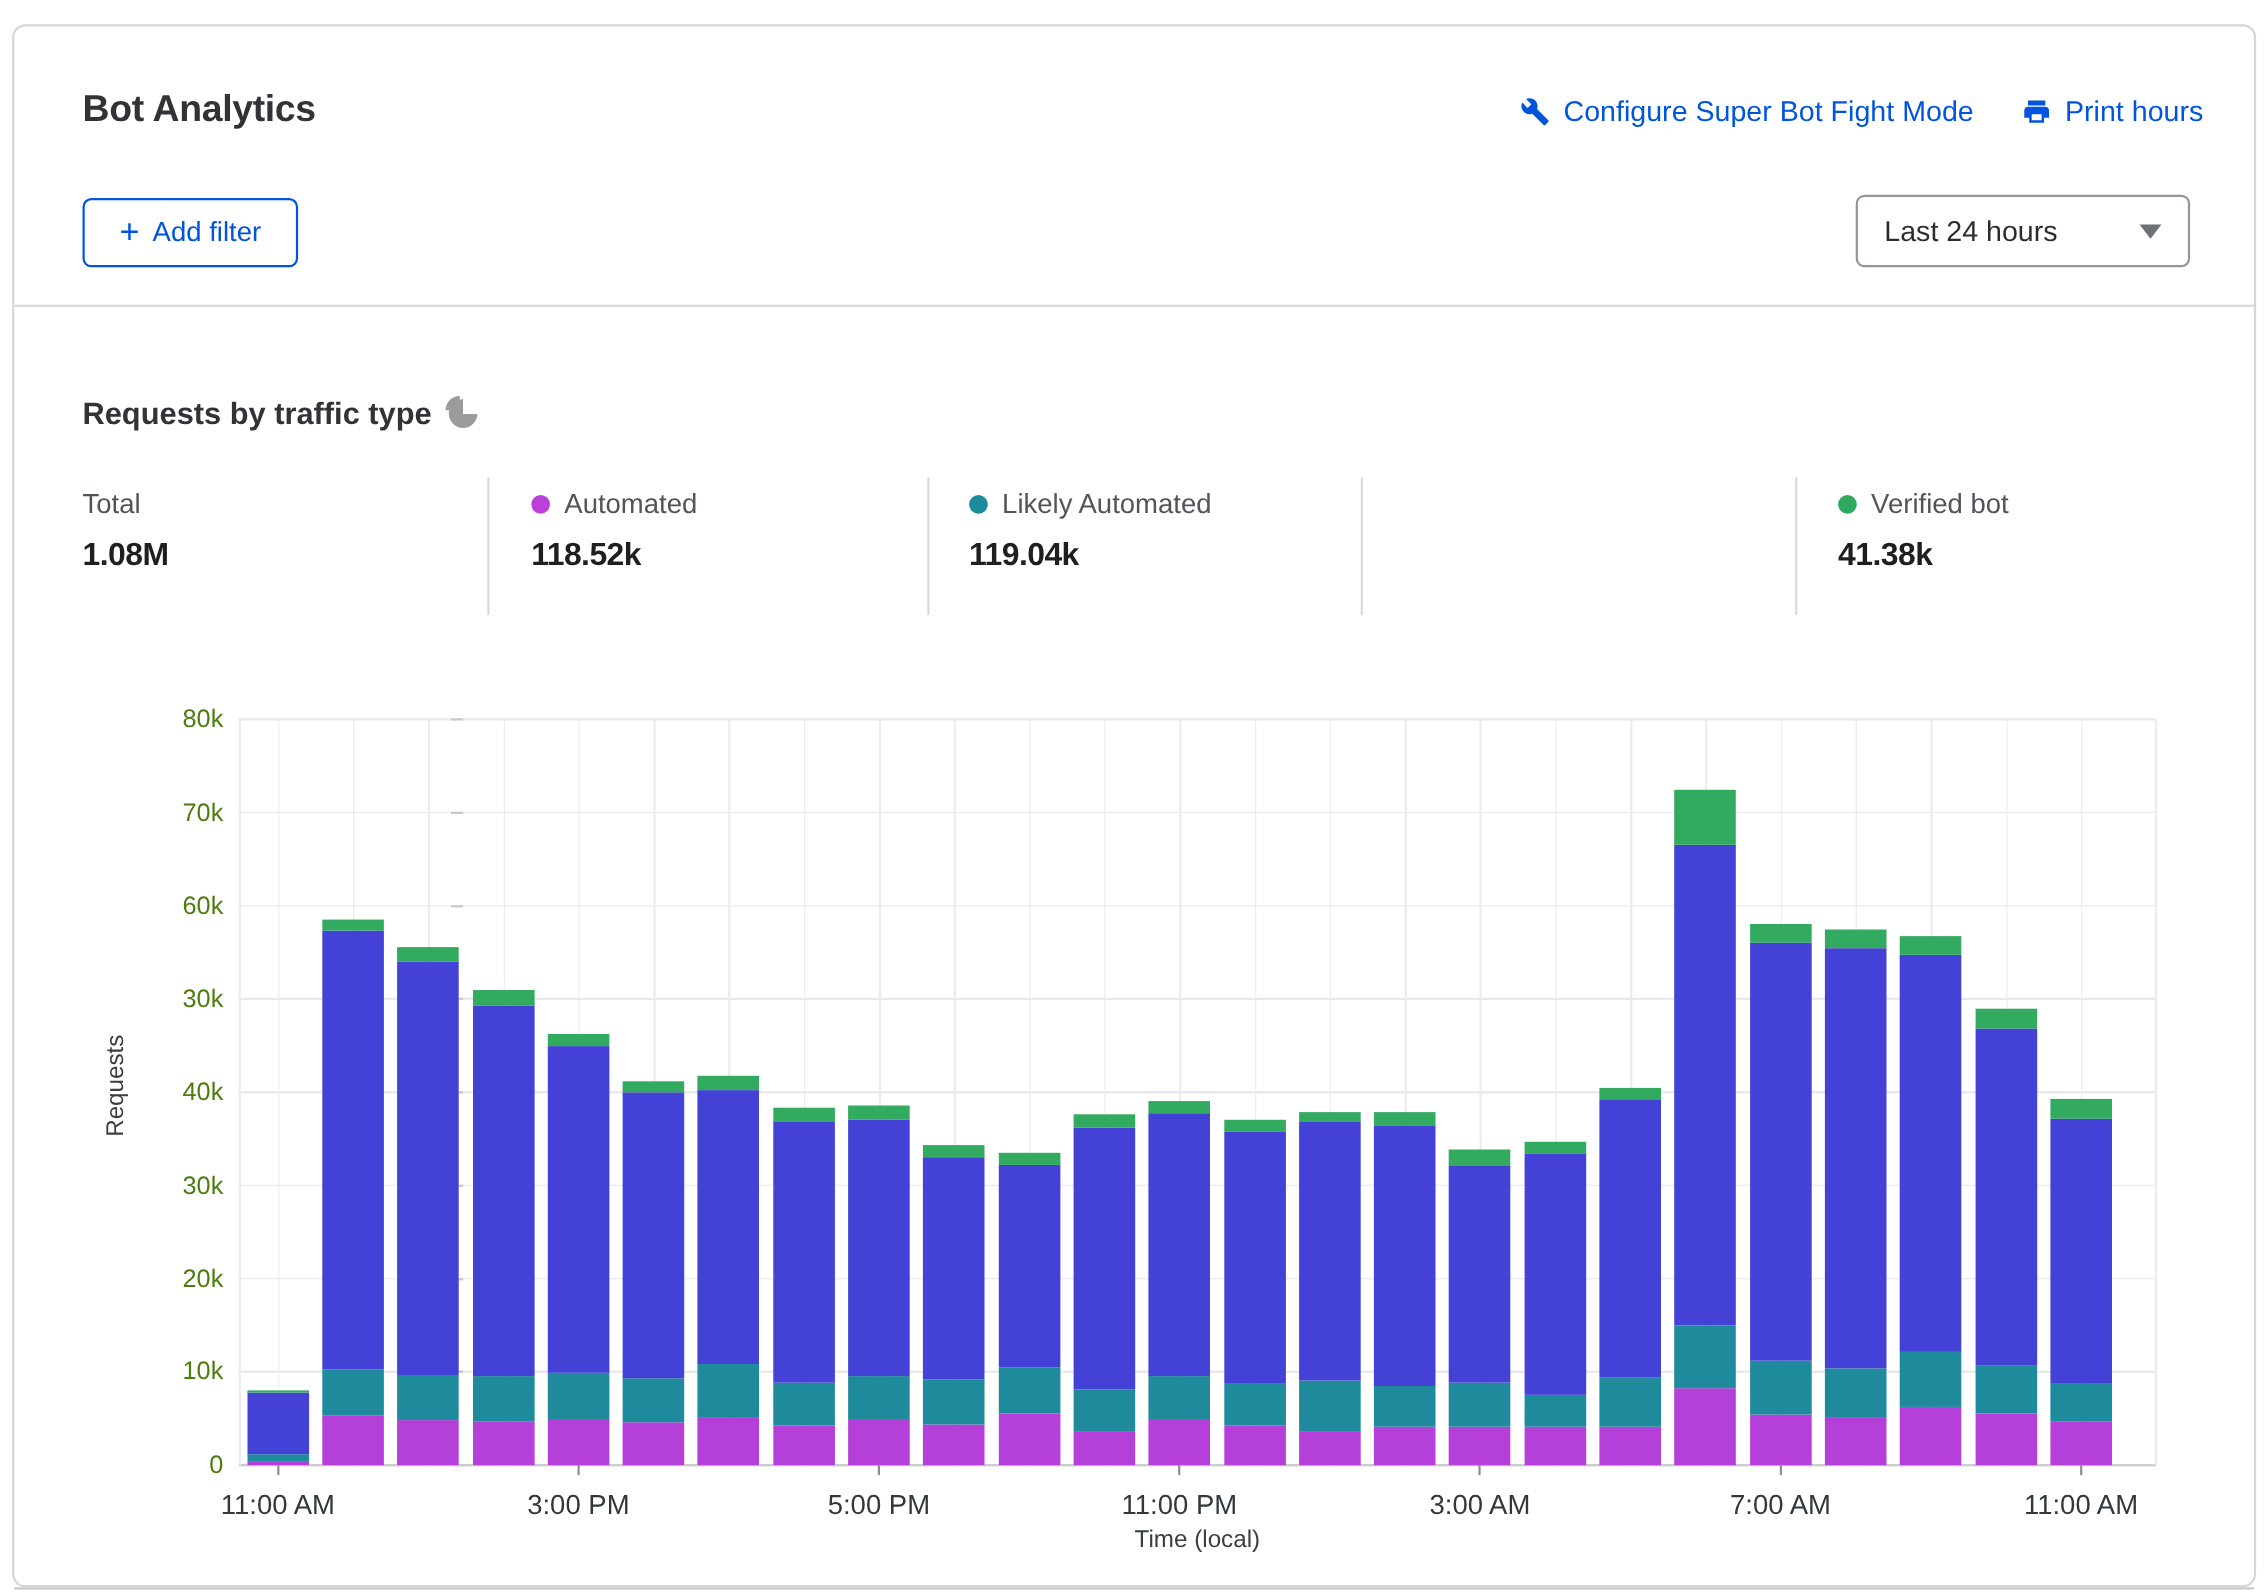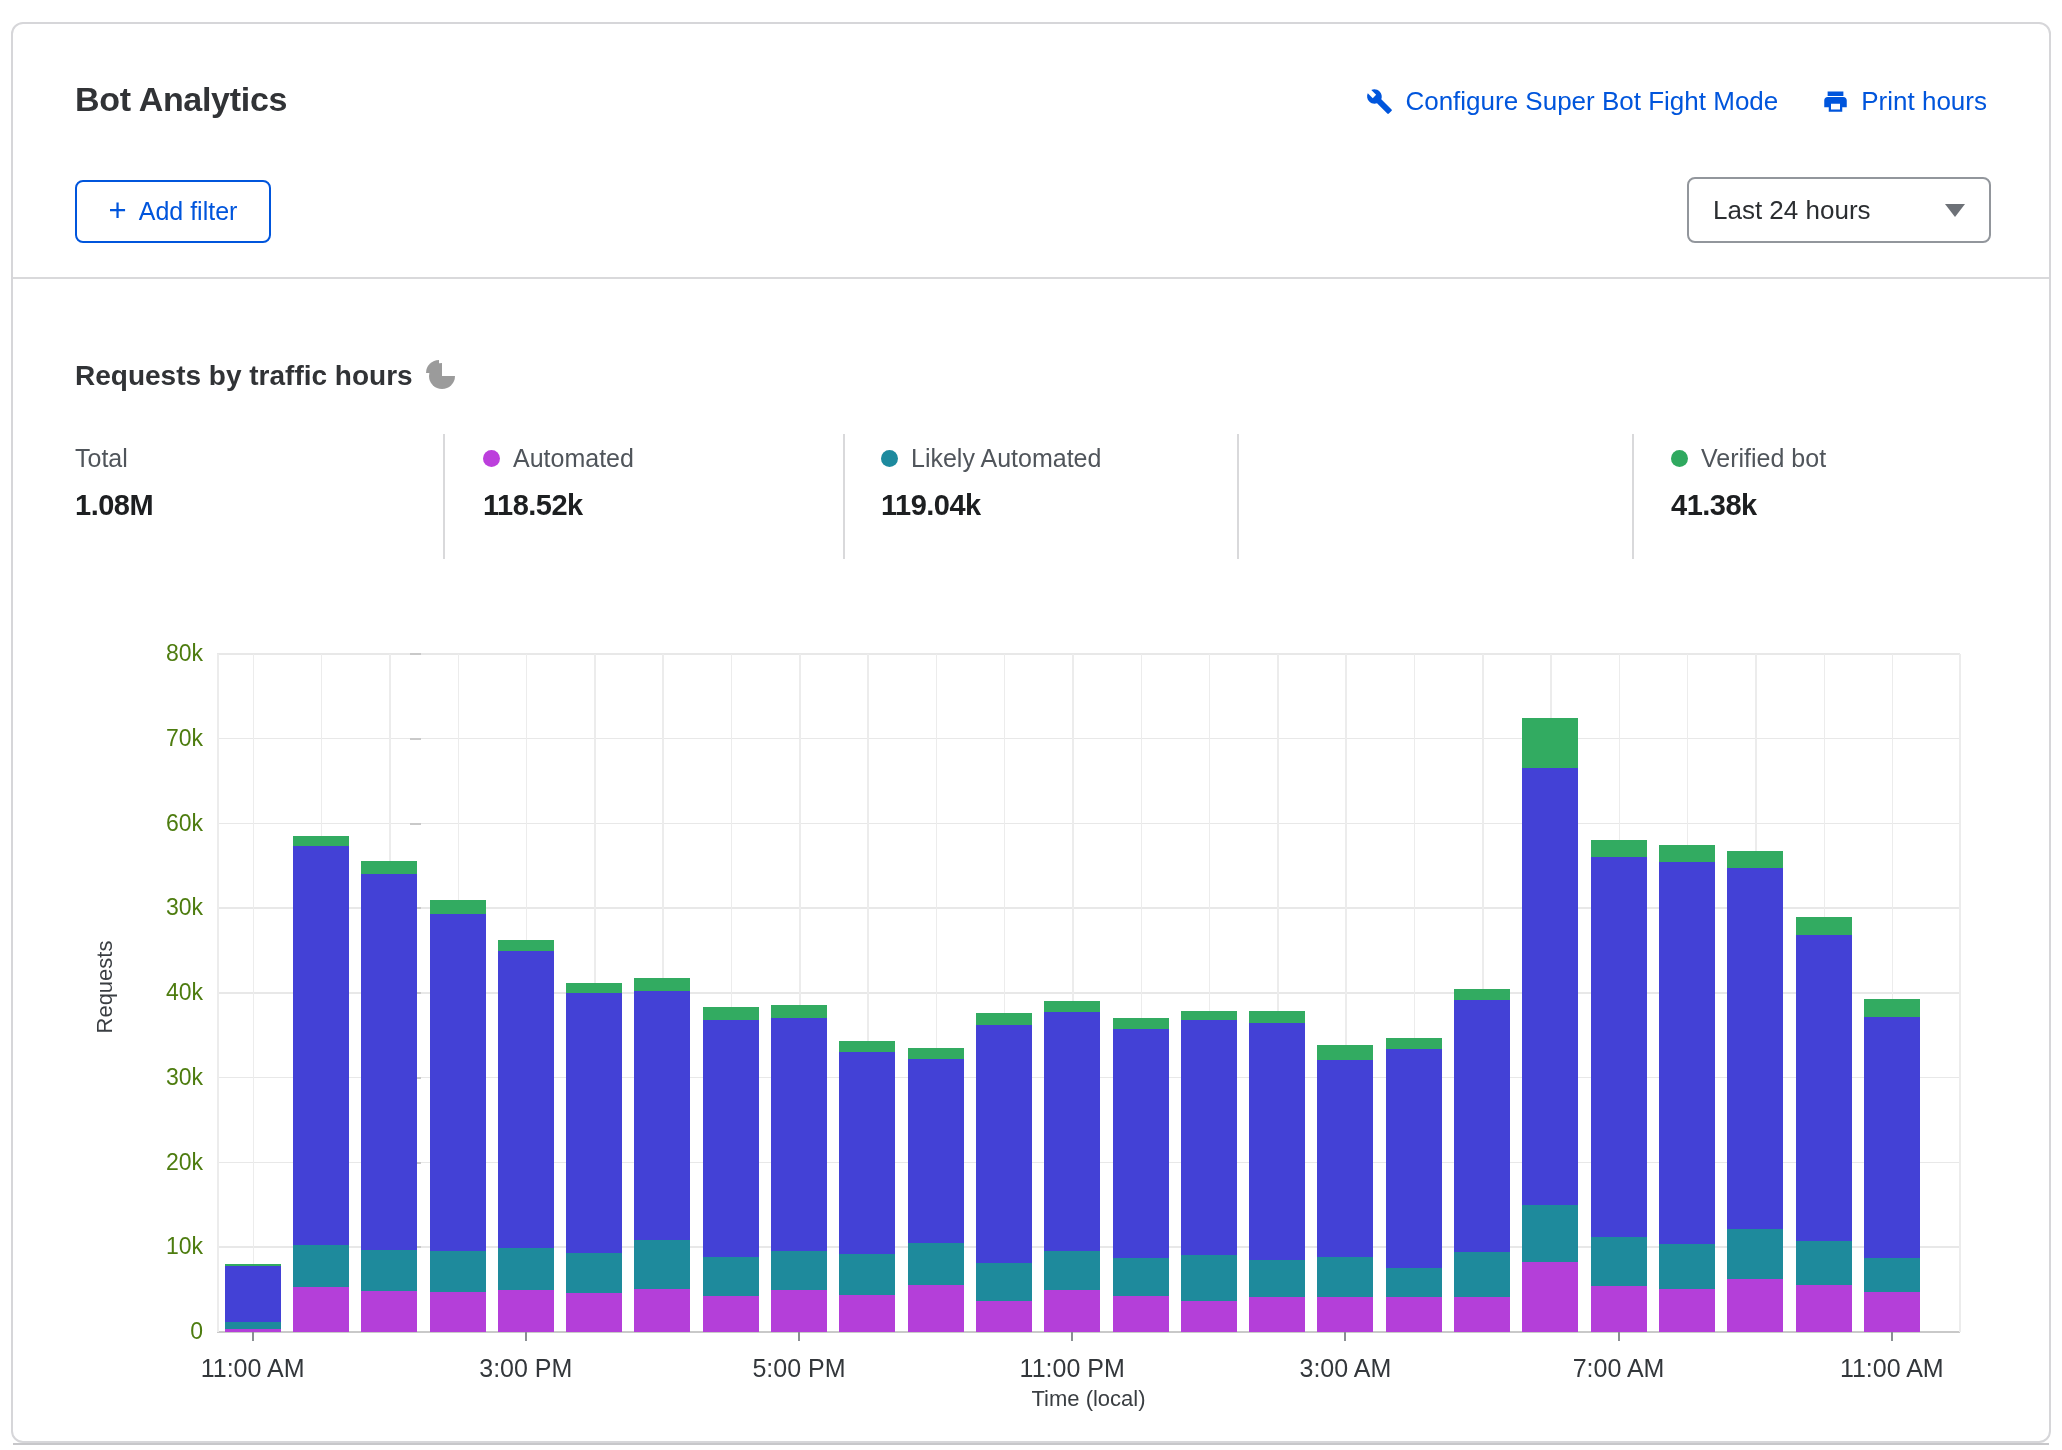--- a/index.html
+++ b/index.html
@@ -3,21 +3,21 @@
 <meta charset="utf-8">
 <style>
   * { margin:0; padding:0; box-sizing:border-box; }
   html,body { width:2062px; height:1450px; background:#fff; overflow:hidden;
     font-family:"Liberation Sans", sans-serif; color:#36393f; }
   .card { position:absolute; left:11px; top:22px; width:2040px; height:1421px;
     background:#fff; border:2px solid #d6d6d9; border-radius:12px; }
 
   
   .page-title { position:absolute; left:62px; top:56px; font-size:34px; font-weight:700; color:#313336; letter-spacing:-0.3px; }
-  .header-links { position:absolute; right:62px; top:62px; display:flex; gap:44px; align-items:flex-start; }
+  .header-links { position:absolute; right:46px; top:62px; display:flex; gap:44px; align-items:flex-start; }
   .hlink { display:flex; align-items:center; gap:12px; color:#0055dc; font-size:26px; cursor:pointer; }
   .hlink svg { display:block; }
 
   .add-filter { position:absolute; left:62px; top:156px; width:196px; height:63px;
     border:2px solid #0055dc; border-radius:8px; background:#fff; color:#0055dc;
     display:flex; align-items:center; justify-content:center; gap:12px; font-size:25px; cursor:pointer; }
   .add-filter .plus { font-size:31px; font-weight:400; line-height:1; margin-top:-3px; }
 
   .range-select { position:absolute; left:1674px; top:153px; width:304px; height:66px;
     border:2px solid #92969c; border-radius:8px; background:#fff; display:flex; align-items:center;
@@ -93,21 +93,21 @@
   </button>
 
   <div class="range-select">
     <span>Last 24 hours</span>
     <span class="caret"></span>
   </div>
 
   <div class="h-divider"></div>
 
   <div class="section-title-row">
-    <span class="section-title">Requests by traffic hours</span>
+    <span class="section-title">Requests by traffic type</span>
     <span class="pie-icon">
       <span class="main"></span>
         <span class="slice"></span>
     </span>
   </div>
 
   <div class="stats">
     <div class="stat" style="left:62px">
       <div class="stat-label">
           <span>Total</span>

